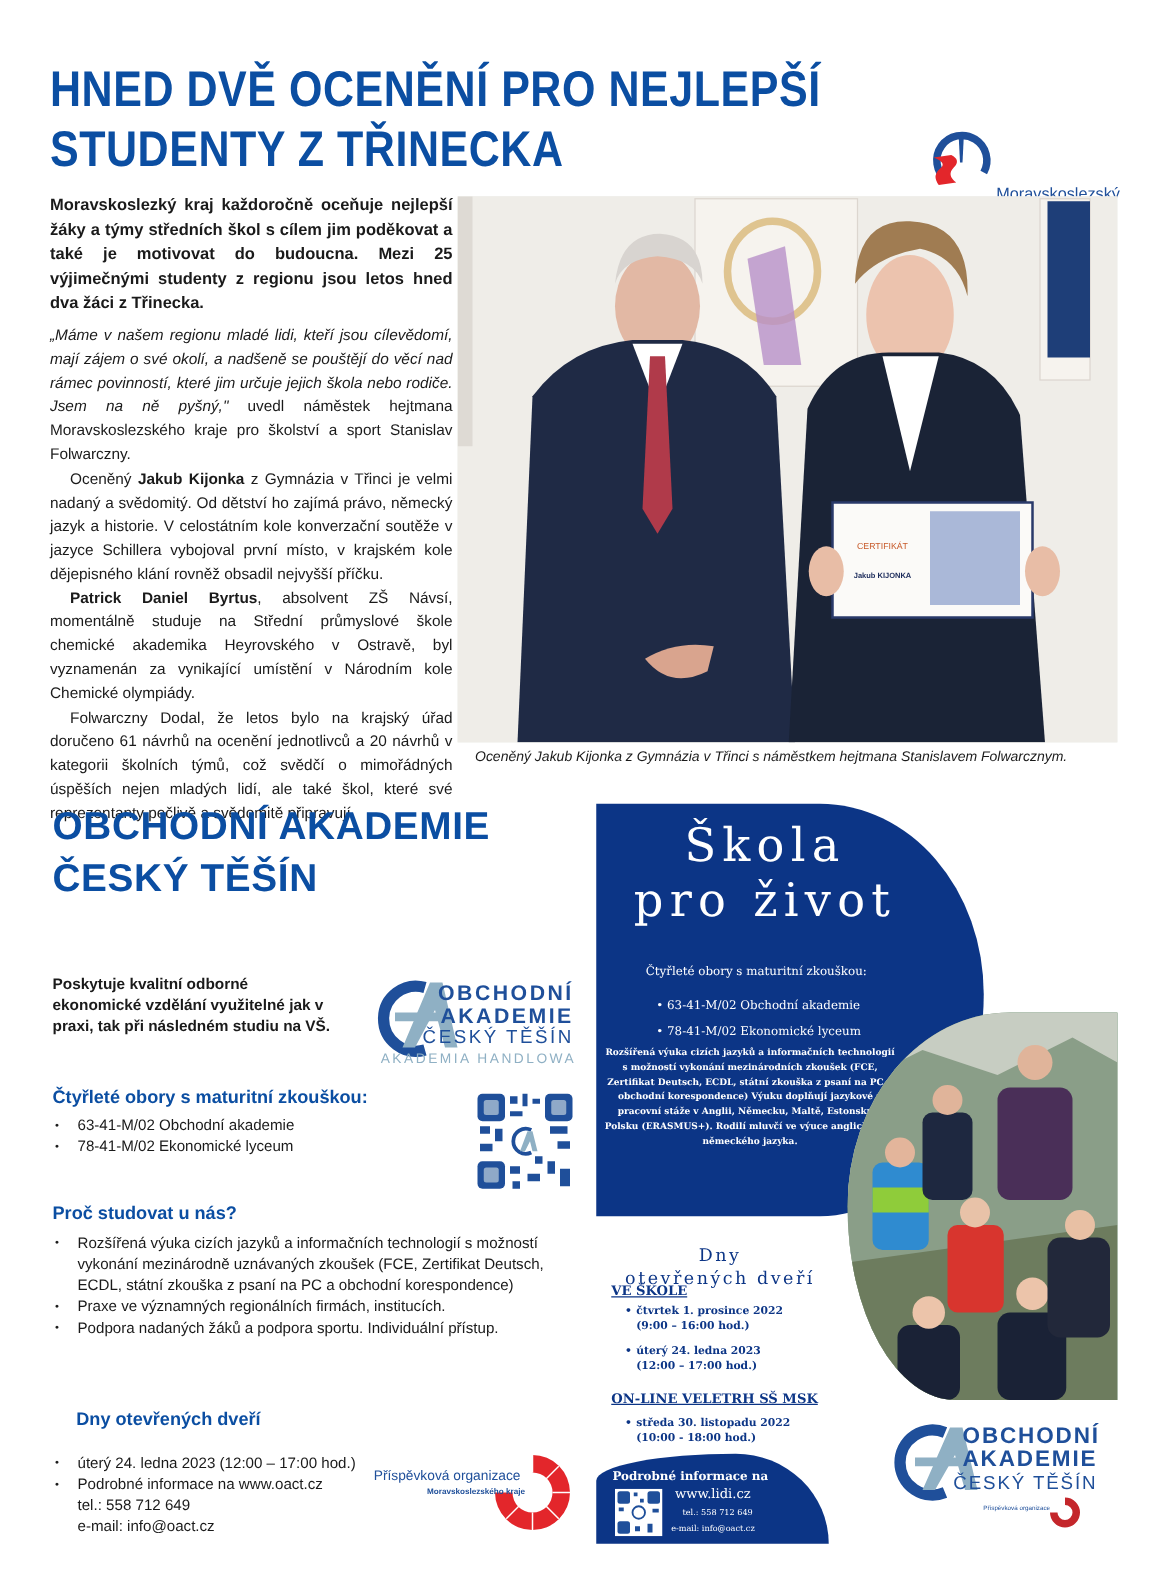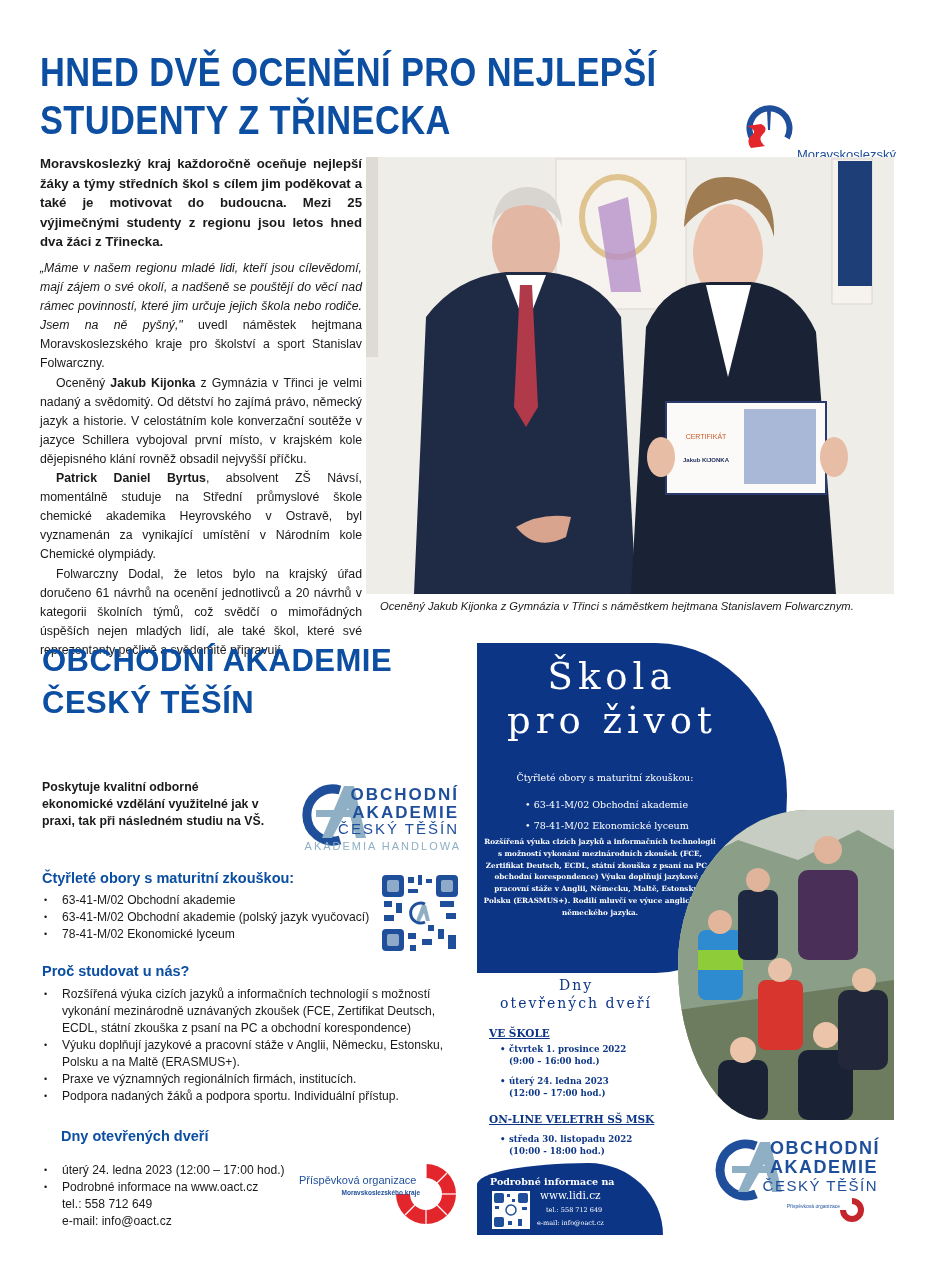--- a/index.html
+++ b/index.html
@@ -67,21 +67,21 @@
     font-family: "DejaVu Serif", serif; color: #ffffff; font-size: 9.5px; }
   .bp-list { position: absolute; left: 525px; top: 794px; list-style: none;
     font-family: "DejaVu Serif", serif; color: #ffffff; font-size: 9.5px; line-height: 21px; }
   .bp-list li::before { content: "• "; }
   .bp-para { position: absolute; left: 482px; top: 836px; width: 236px; text-align: center;
     font-family: "DejaVu Serif", serif; font-weight: bold; color: #ffffff; font-size: 7.2px; line-height: 11.8px; }
 
   .hike-photo { position: absolute; left: 678px; top: 810px; width: 216px; height: 310px;
     border-radius: 60% 0 0 40% / 50% 0 0 50%; overflow: hidden; background: #6a8a6a; }
 
-  .dod-title { position: absolute; left: 478px; top: 976px; width: 196px; text-align: center;
+  .dod-title { position: absolute; left: 478px; top: 996px; width: 196px; text-align: center;
     font-family: "DejaVu Serif", serif; color: #0c3586; font-size: 14px; line-height: 18px; letter-spacing: 2px; }
   .dod-h { position: absolute; left: 489px; font-family: "DejaVu Serif", serif; font-weight: bold;
     color: #0c3586; font-size: 10.5px; text-decoration: underline; }
   .dod-list { position: absolute; left: 500px; list-style: none; font-family: "DejaVu Serif", serif;
     font-weight: bold; color: #0c3586; font-size: 8.6px; line-height: 12px; }
   .dod-list li { position: relative; padding-left: 9px; margin-bottom: 8px; }
   .dod-list li::before { content: "•"; position: absolute; left: 0; }
 
   .info-panel { position: absolute; left: 477px; top: 1163px; width: 186px; height: 72px;
     background: #0c3586; border-radius: 60% 40% 0 0 / 30% 100% 0 0; }
@@ -169,21 +169,20 @@
     <text x="163" y="22" text-anchor="end" font-size="17" font-weight="bold" fill="#1f4f9a" font-family="Liberation Sans, sans-serif" letter-spacing="2">OBCHODNÍ</text>
     <text x="163" y="40" text-anchor="end" font-size="17" font-weight="bold" fill="#1f4f9a" font-family="Liberation Sans, sans-serif" letter-spacing="2">AKADEMIE</text>
     <text x="163" y="56" text-anchor="end" font-size="15" fill="#1f4f9a" font-family="Liberation Sans, sans-serif" letter-spacing="2">ČESKÝ TĚŠÍN</text>
     <text x="165" y="72" text-anchor="end" font-size="11" fill="#8fb0c4" font-family="Liberation Sans, sans-serif" letter-spacing="2">AKADEMIA HANDLOWA</text>
   </svg>
 </div>
 
 <div class="sec-h" style="top:870px;">Čtyřleté obory s maturitní zkouškou:</div>
 <ul class="blist" style="top:892px;">
   <li>63-41-M/02 Obchodní akademie</li>
-  <li>63-41-M/02 Obchodní akademie (polský jazyk vyučovací)</li>
   <li>78-41-M/02 Ekonomické lyceum</li>
 </ul>
 
 <div class="qr1">
   <svg width="80" height="80" viewBox="0 0 80 80">
     <rect width="80" height="80" fill="#fff"></rect>
     <rect x="2" y="2" width="22" height="22" rx="4" fill="#1f4f9a"></rect>
       <rect x="7" y="7" width="12" height="12" rx="2" fill="#8fa9c8"></rect>
     <rect x="56" y="2" width="22" height="22" rx="4" fill="#1f4f9a"></rect>
       <rect x="61" y="7" width="12" height="12" rx="2" fill="#8fa9c8"></rect>
@@ -208,21 +207,20 @@
     </g>
     <circle cx="40" cy="40" r="12" fill="#fff"></circle>
     <path d="M45 31 A10 10 0 1 0 45 49" fill="none" stroke="#1f4f9a" stroke-width="3"></path>
     <path d="M36 48 L42 32 L46 32 L50 48 L46 48 L44 40 L40 48Z" fill="#8fb0c4"></path>
   </svg>
 </div>
 
 <div class="sec-h" style="top:963px;">Proč studovat u nás?</div>
 <ul class="blist" style="top:986px; width:420px;">
   <li>Rozšířená výuka cizích jazyků a informačních technologií s možností vykonání mezinárodně uznávaných zkoušek (FCE, Zertifikat Deutsch, ECDL, státní zkouška z psaní na PC a obchodní korespondence)</li>
-  <li>Výuku doplňují jazykové a pracovní stáže v Anglii, Německu, Estonsku, Polsku a na Maltě  (ERASMUS+).</li>
   <li>Praxe ve významných regionálních firmách, institucích.</li>
   <li>Podpora nadaných žáků a podpora sportu. Individuální přístup.</li>
 </ul>
 
 <div class="sec-h" style="top:1128px;margin-left:19px;">Dny otevřených dveří</div>
 <ul class="blist" style="top:1162px; width:260px;">
   <li>úterý 24. ledna 2023 (12:00 – 17:00 hod.)</li>
   <li>
     <div>Podrobné informace na www.oact.cz</div>
     <div>tel.: 558 712 649</div>

